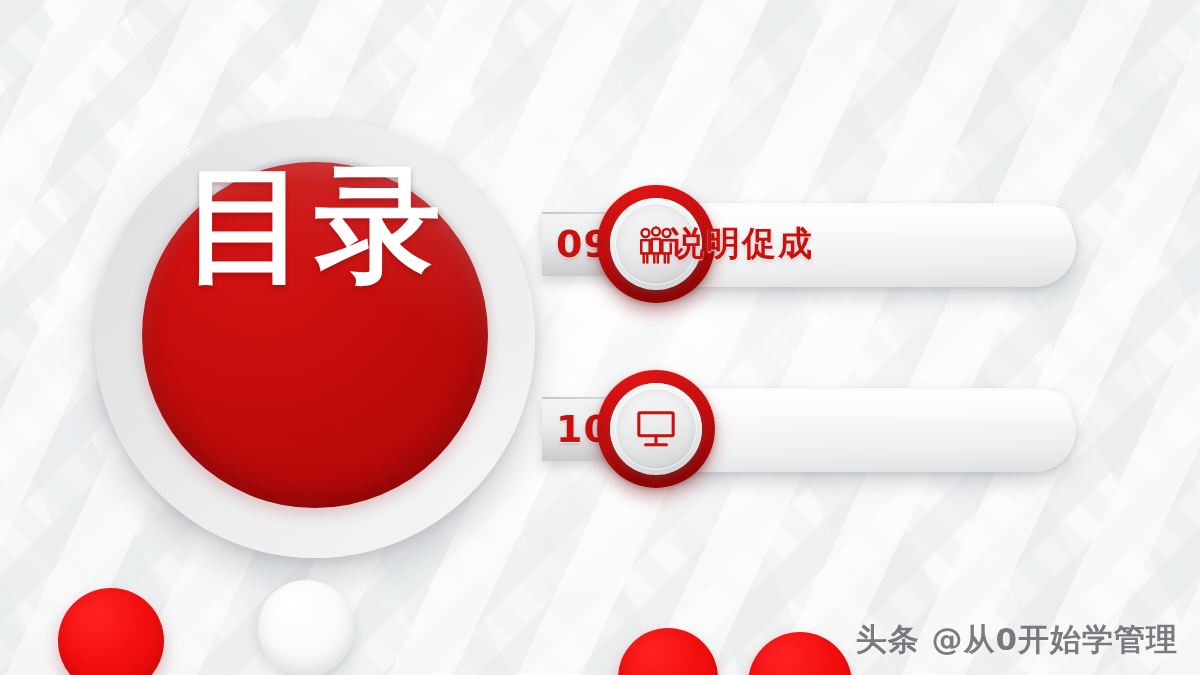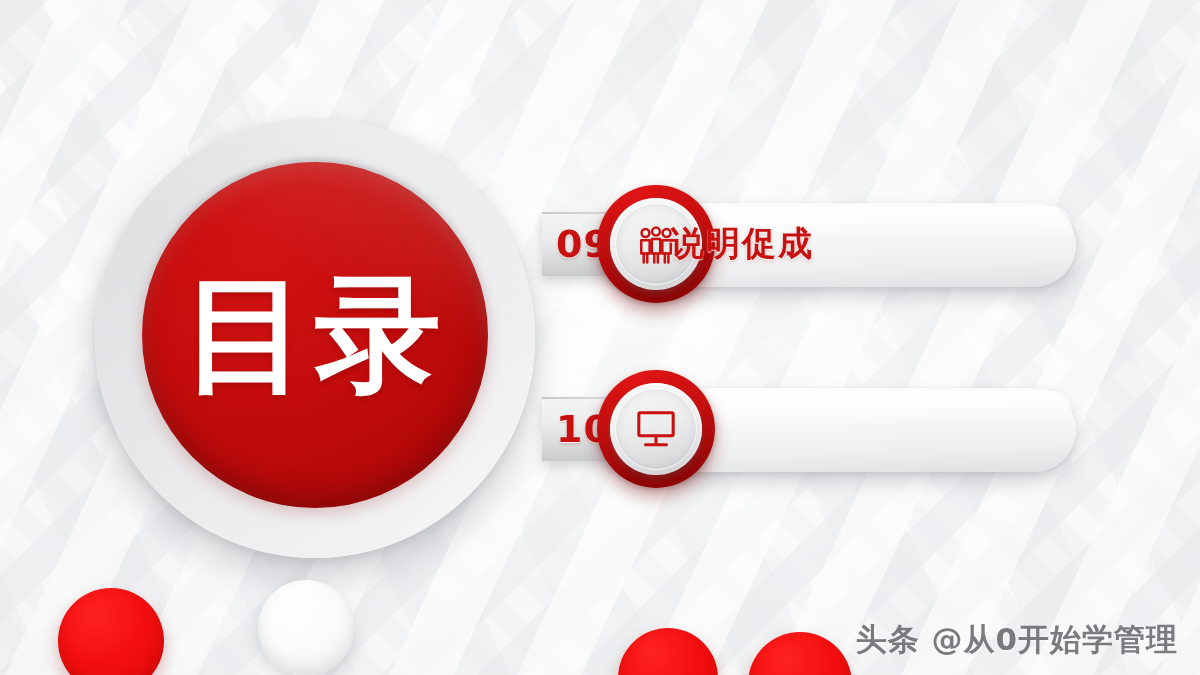--- a/index.html
+++ b/index.html
@@ -58,21 +58,21 @@
     filter:blur(2px);
   }
   .red-disc {
     position:absolute; left:47px; top:44px; width:346px; height:346px;
     border-radius:50%;
     background:
       radial-gradient(circle at 34% 24%, #d21313 0%, #c50c0c 42%, #b00808 82%, #a00606 100%);
     box-shadow: inset 0 10px 20px rgba(255,255,255,.10),
                 inset 0 -12px 26px rgba(0,0,0,.22),
                 0 6px 16px rgba(140,0,0,.20);
-    display:flex; align-items:center; justify-content:center;
+    display:flex; justify-content:center;
   }
   .red-disc::before{
     content:""; position:absolute; left:0; top:0; right:0; bottom:0;
     border-radius:50%;
     background:linear-gradient(205deg, rgba(255,255,255,.14) 0%, rgba(255,255,255,0) 38%);
   }
   #catalog-title {
     position:relative;
     font-family:"DejaVu Sans","Liberation Sans",sans-serif;
     font-weight:700;

